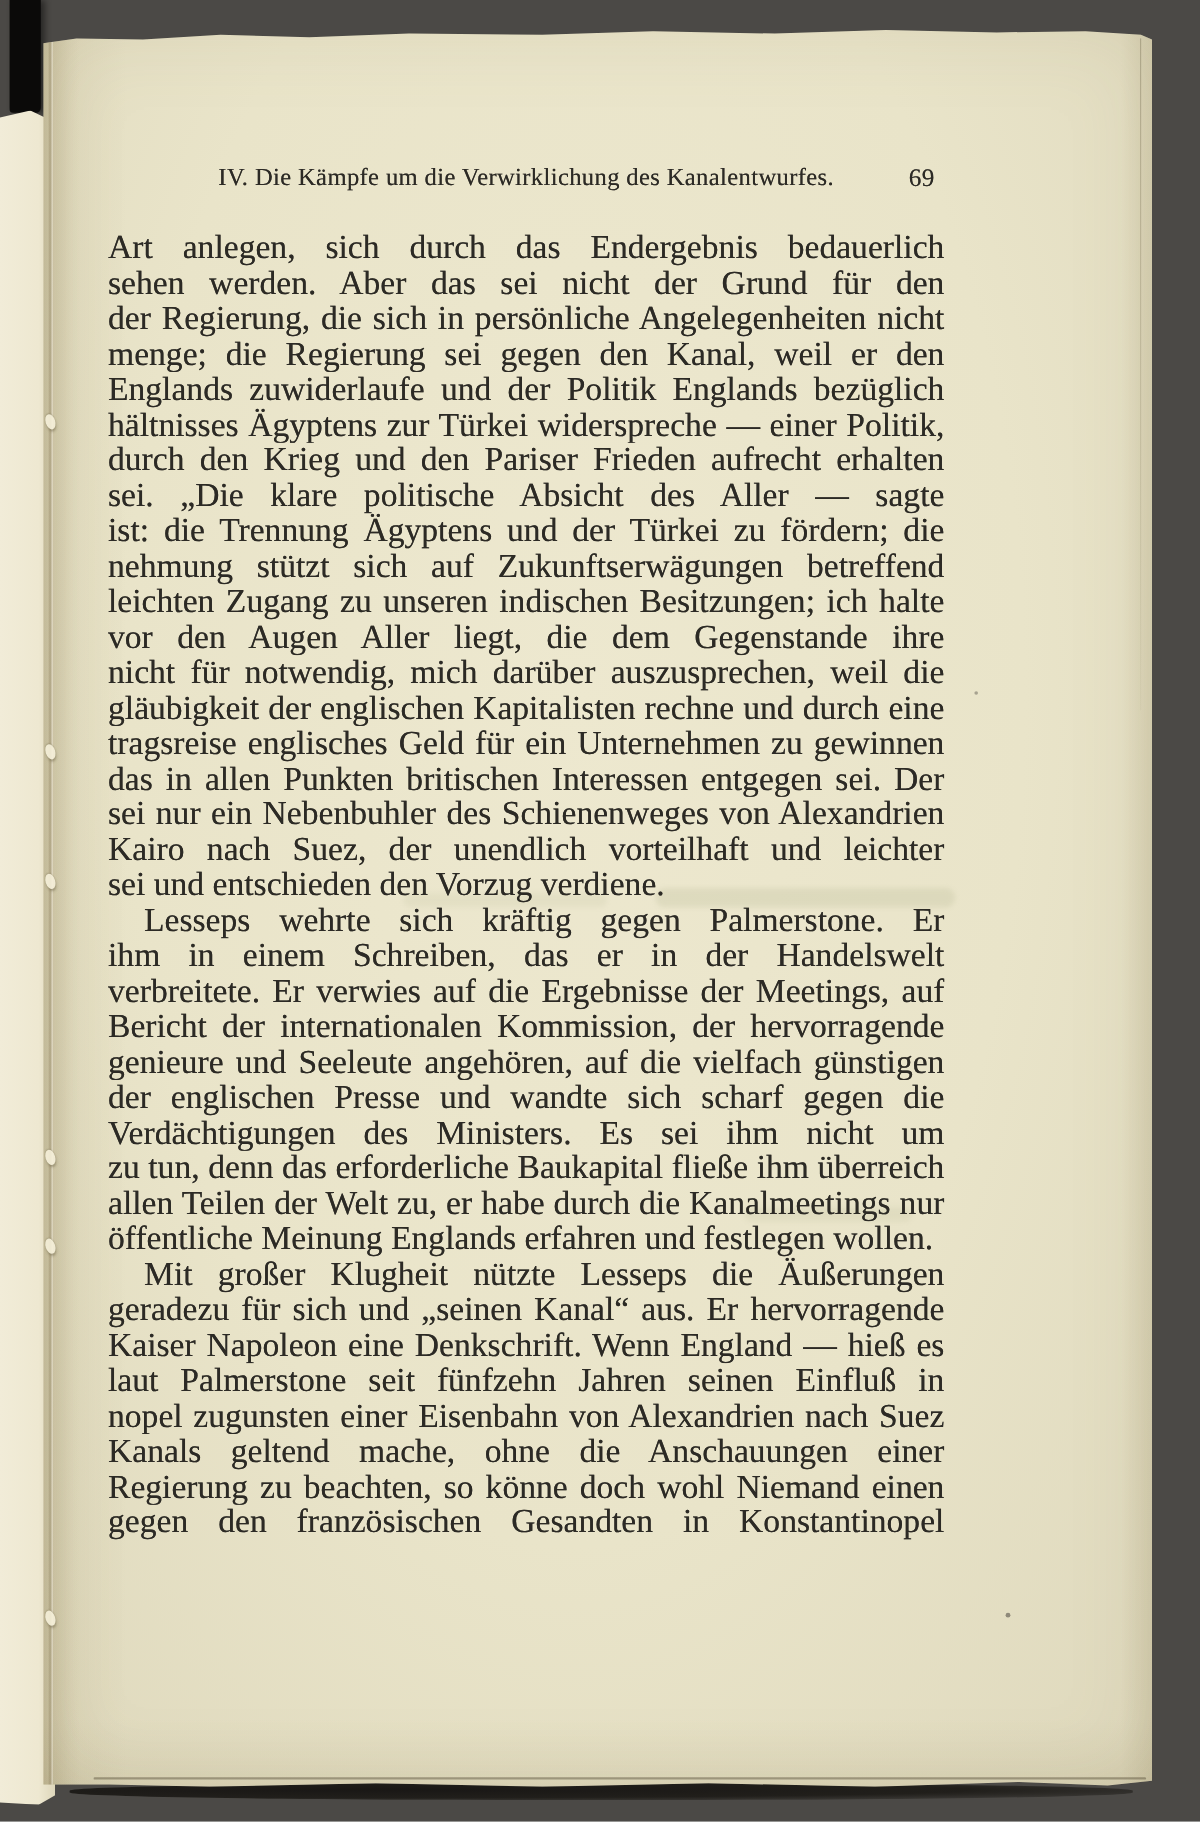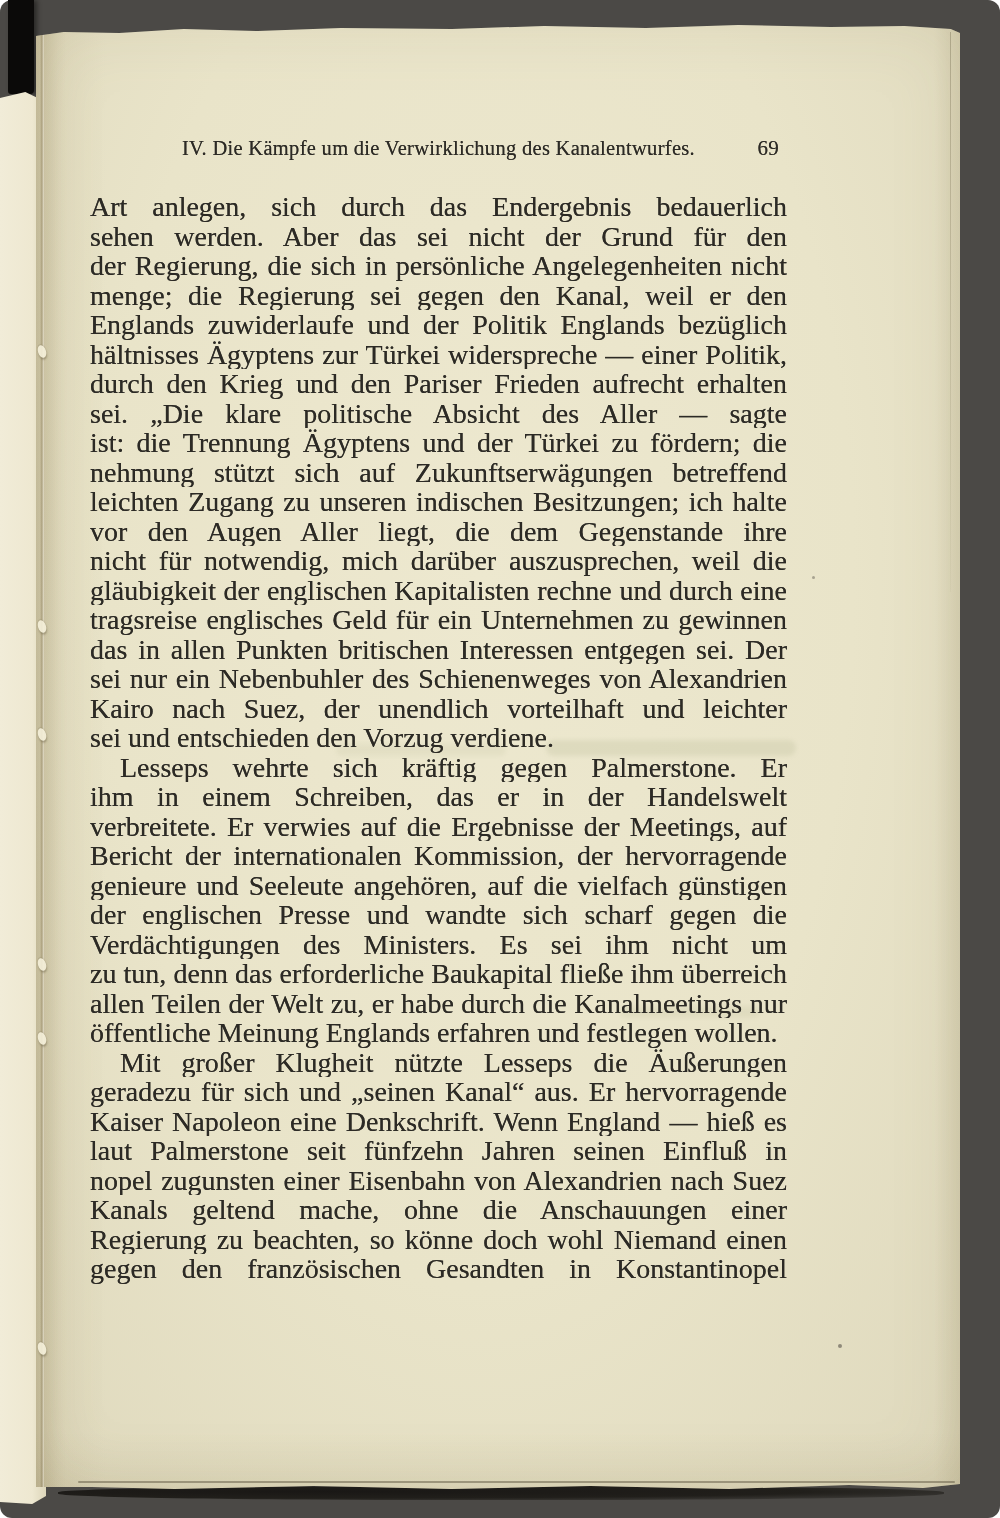--- a/index.html
+++ b/index.html
@@ -5,21 +5,20 @@
   html, body {
     margin: 0; padding: 0;
     width: 1000px; height: 1518px;
     overflow: hidden;
     font-family: "Liberation Serif", "DejaVu Serif", serif;
   }
   .scan {
     position: relative;
     width: 1000px; height: 1518px;
     background: var(--scan-bg, #4b4946);
-    border-radius: 12px;
   }
   
   .spine-gap {
     position: absolute; left: 8px; top: 0; width: 26px; height: 94px;
     background: var(--spine, #0b0a09);
     box-shadow: 3px 0 5px rgba(0,0,0,.45);
     border-radius: 0 0 4px 3px;
   }
   
   .under-page {

